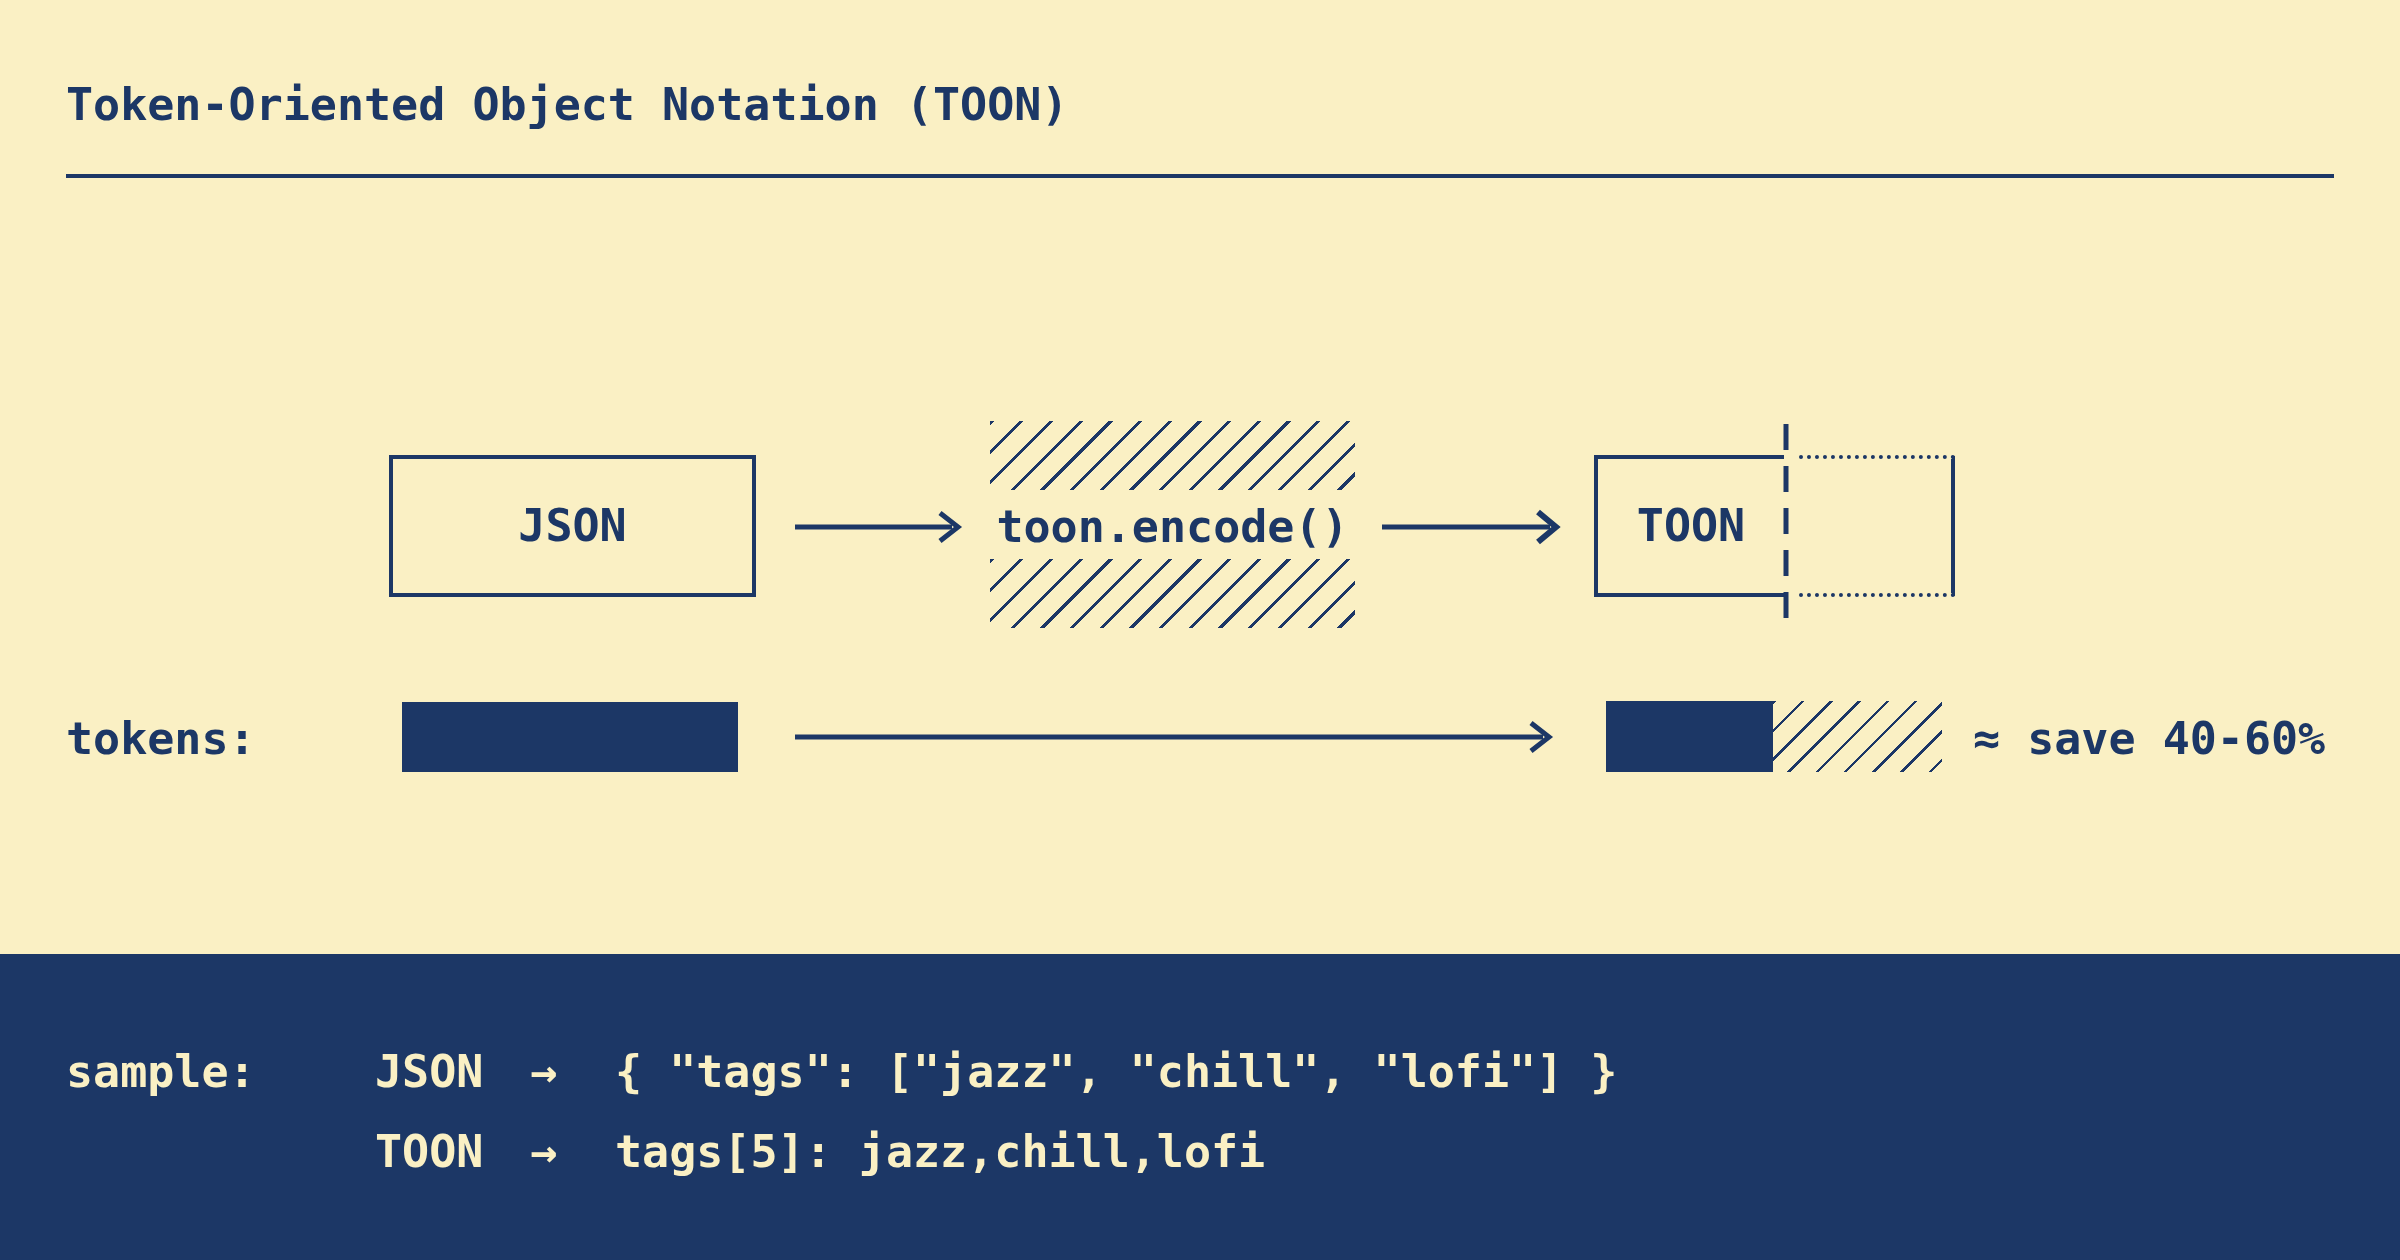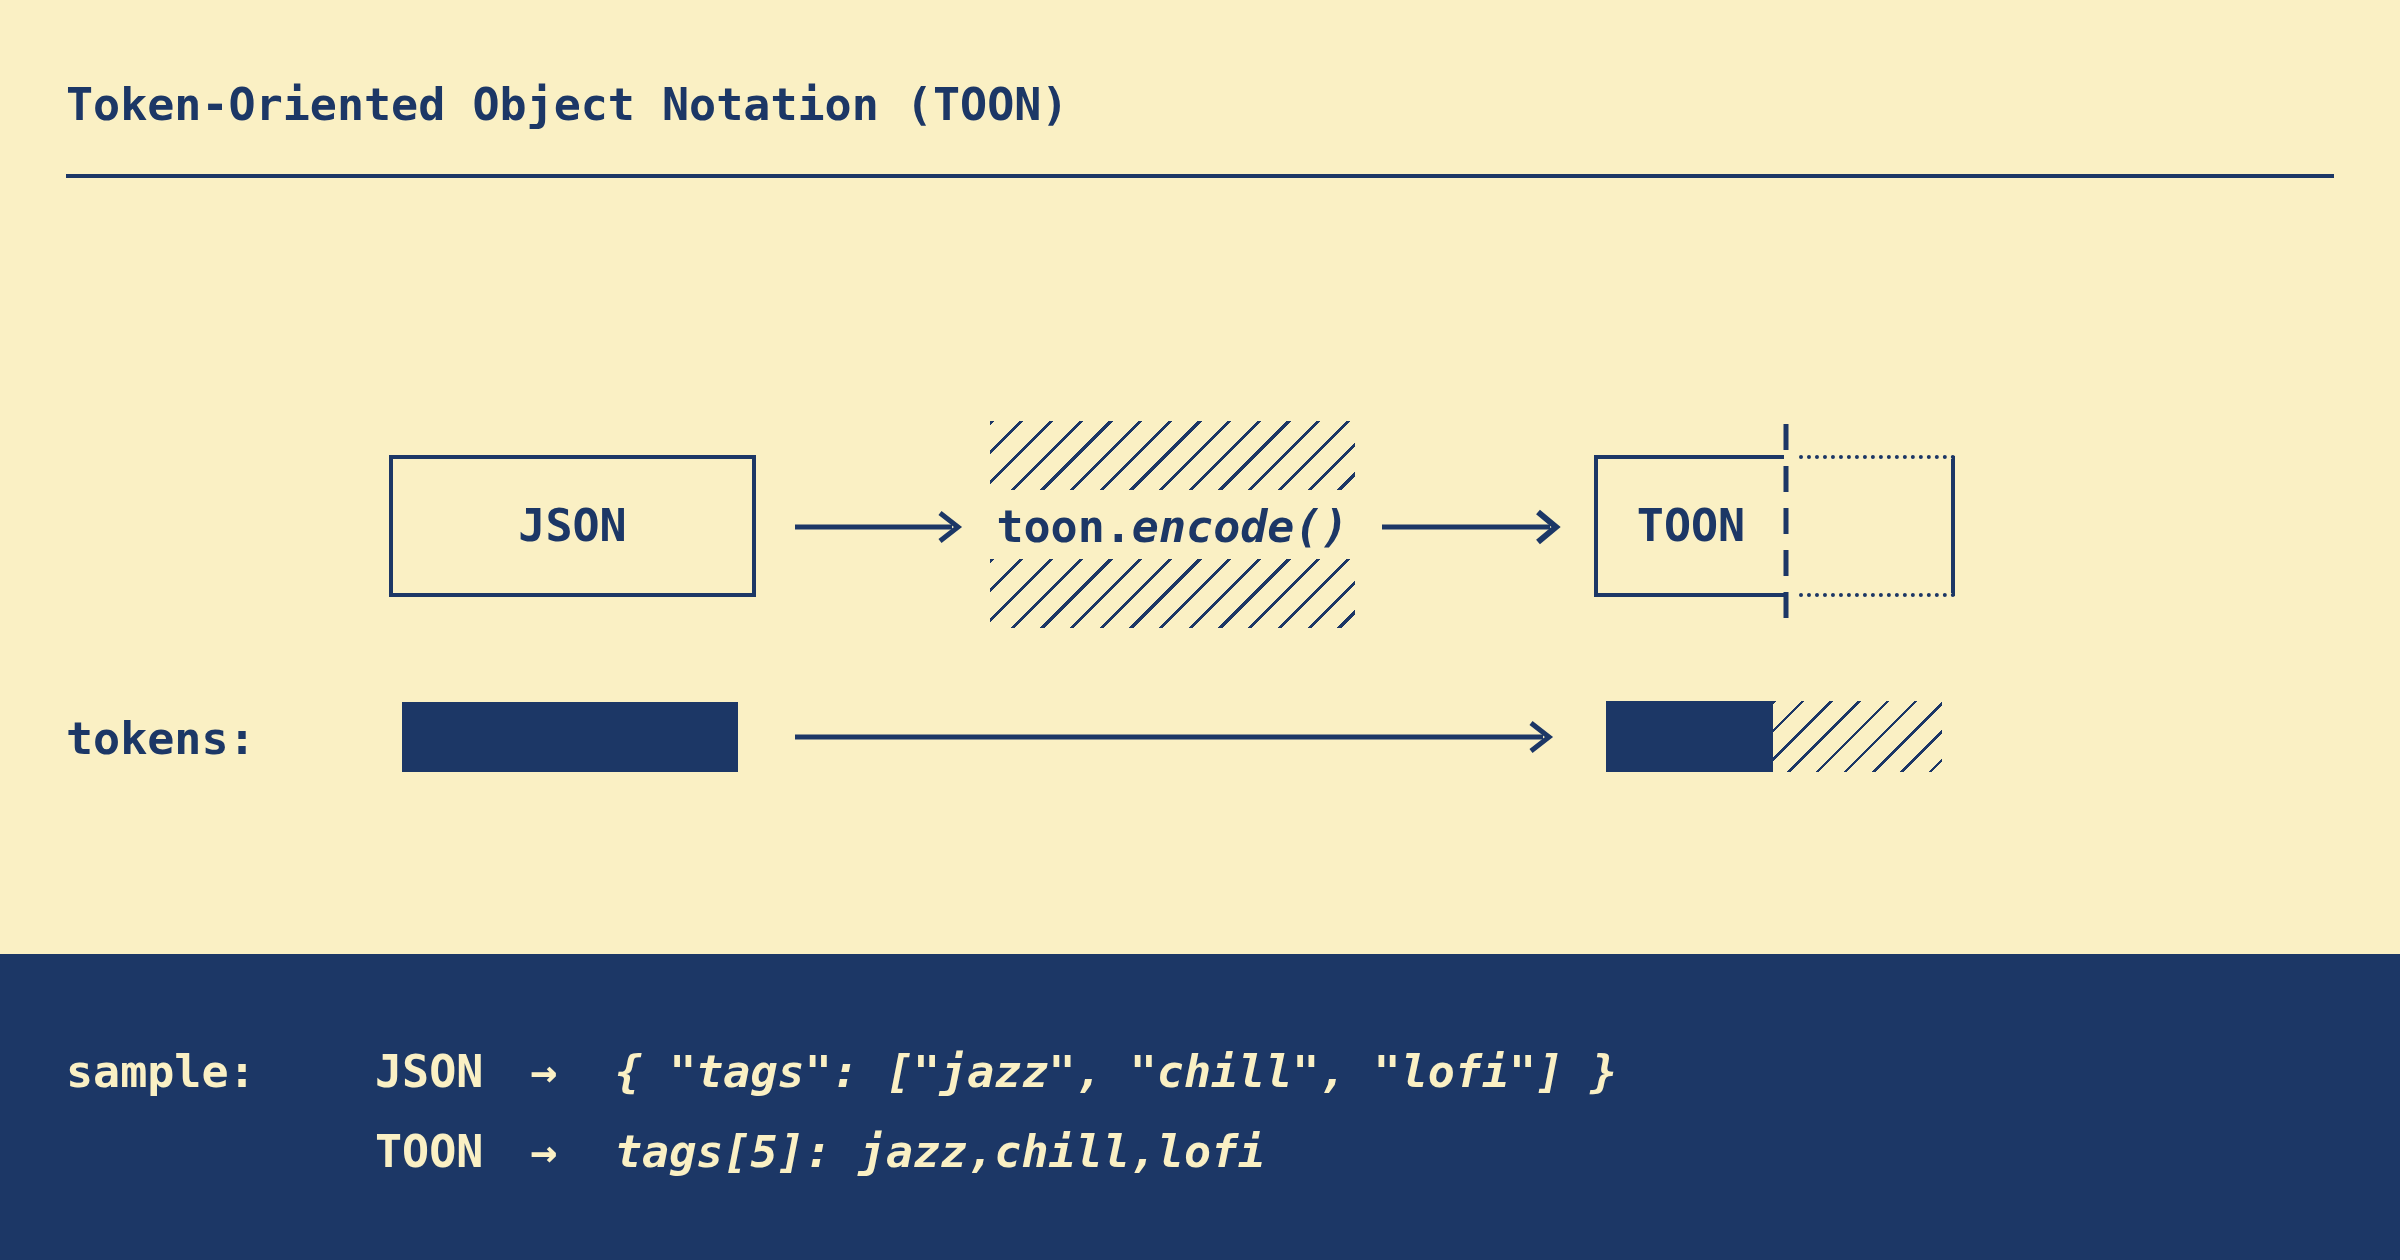--- a/index.html
+++ b/index.html
@@ -46,21 +46,21 @@
   .hatch {
     background: repeating-linear-gradient(
       135deg,
       var(--navy) 0px, var(--navy) 3px,
       transparent 3px, transparent 21px
     );
   }
   .enc-hatch-top    { left: 990px; top: 421px; width: 365px; height: 69px; }
   .enc-hatch-bottom { left: 990px; top: 559px; width: 365px; height: 69px; }
   .enc-label { left: 990px; top: 504px; width: 365px; text-align: center; }
-  .italic { font-style: italic; }
+  .italic { }
   .tokens-label { left: 66px; top: 716px; }
   .bar-solid { background: var(--navy); }
   .bar-json  { left: 402px;  top: 702px; width: 336px; height: 70px; }
   .bar-toon  { left: 1606px; top: 701px; width: 167px; height: 71px; }
   .bar-saved { left: 1773px; top: 701px; width: 169px; height: 71px;
     background: repeating-linear-gradient(
       135deg,
       var(--navy) 0px, var(--navy) 2.5px,
       transparent 2.5px, transparent 20px
     );
@@ -122,20 +122,21 @@
   <div class="abs txt tokens-label">tokens:</div>
   <div class="abs bar-solid bar-json"></div>
 
   <svg class="abs arrow" style="left:795px; top:717px;" width="766" height="40">
     <line x1="0" y1="20" x2="748" y2="20" stroke-width="5"></line>
     <path d="M736,6 L754,20 L736,34" stroke-width="5"></path>
   </svg>
 
   <div class="abs bar-solid bar-toon"></div>
   <div class="abs bar-saved"></div>
+  <div class="abs txt save-note">≈ save 40-60%</div>
 
   <div class="abs bottom-panel">
     <div class="abs txt sample-label">sample:</div>
 
     <div>
       <span class="abs txt fmt row1">JSON</span>
       <span class="abs txt r-arr row1">→</span>
       <span class="abs txt code row1 italic">{ "tags": ["jazz", "chill", "lofi"] }</span>
     </div>
 

